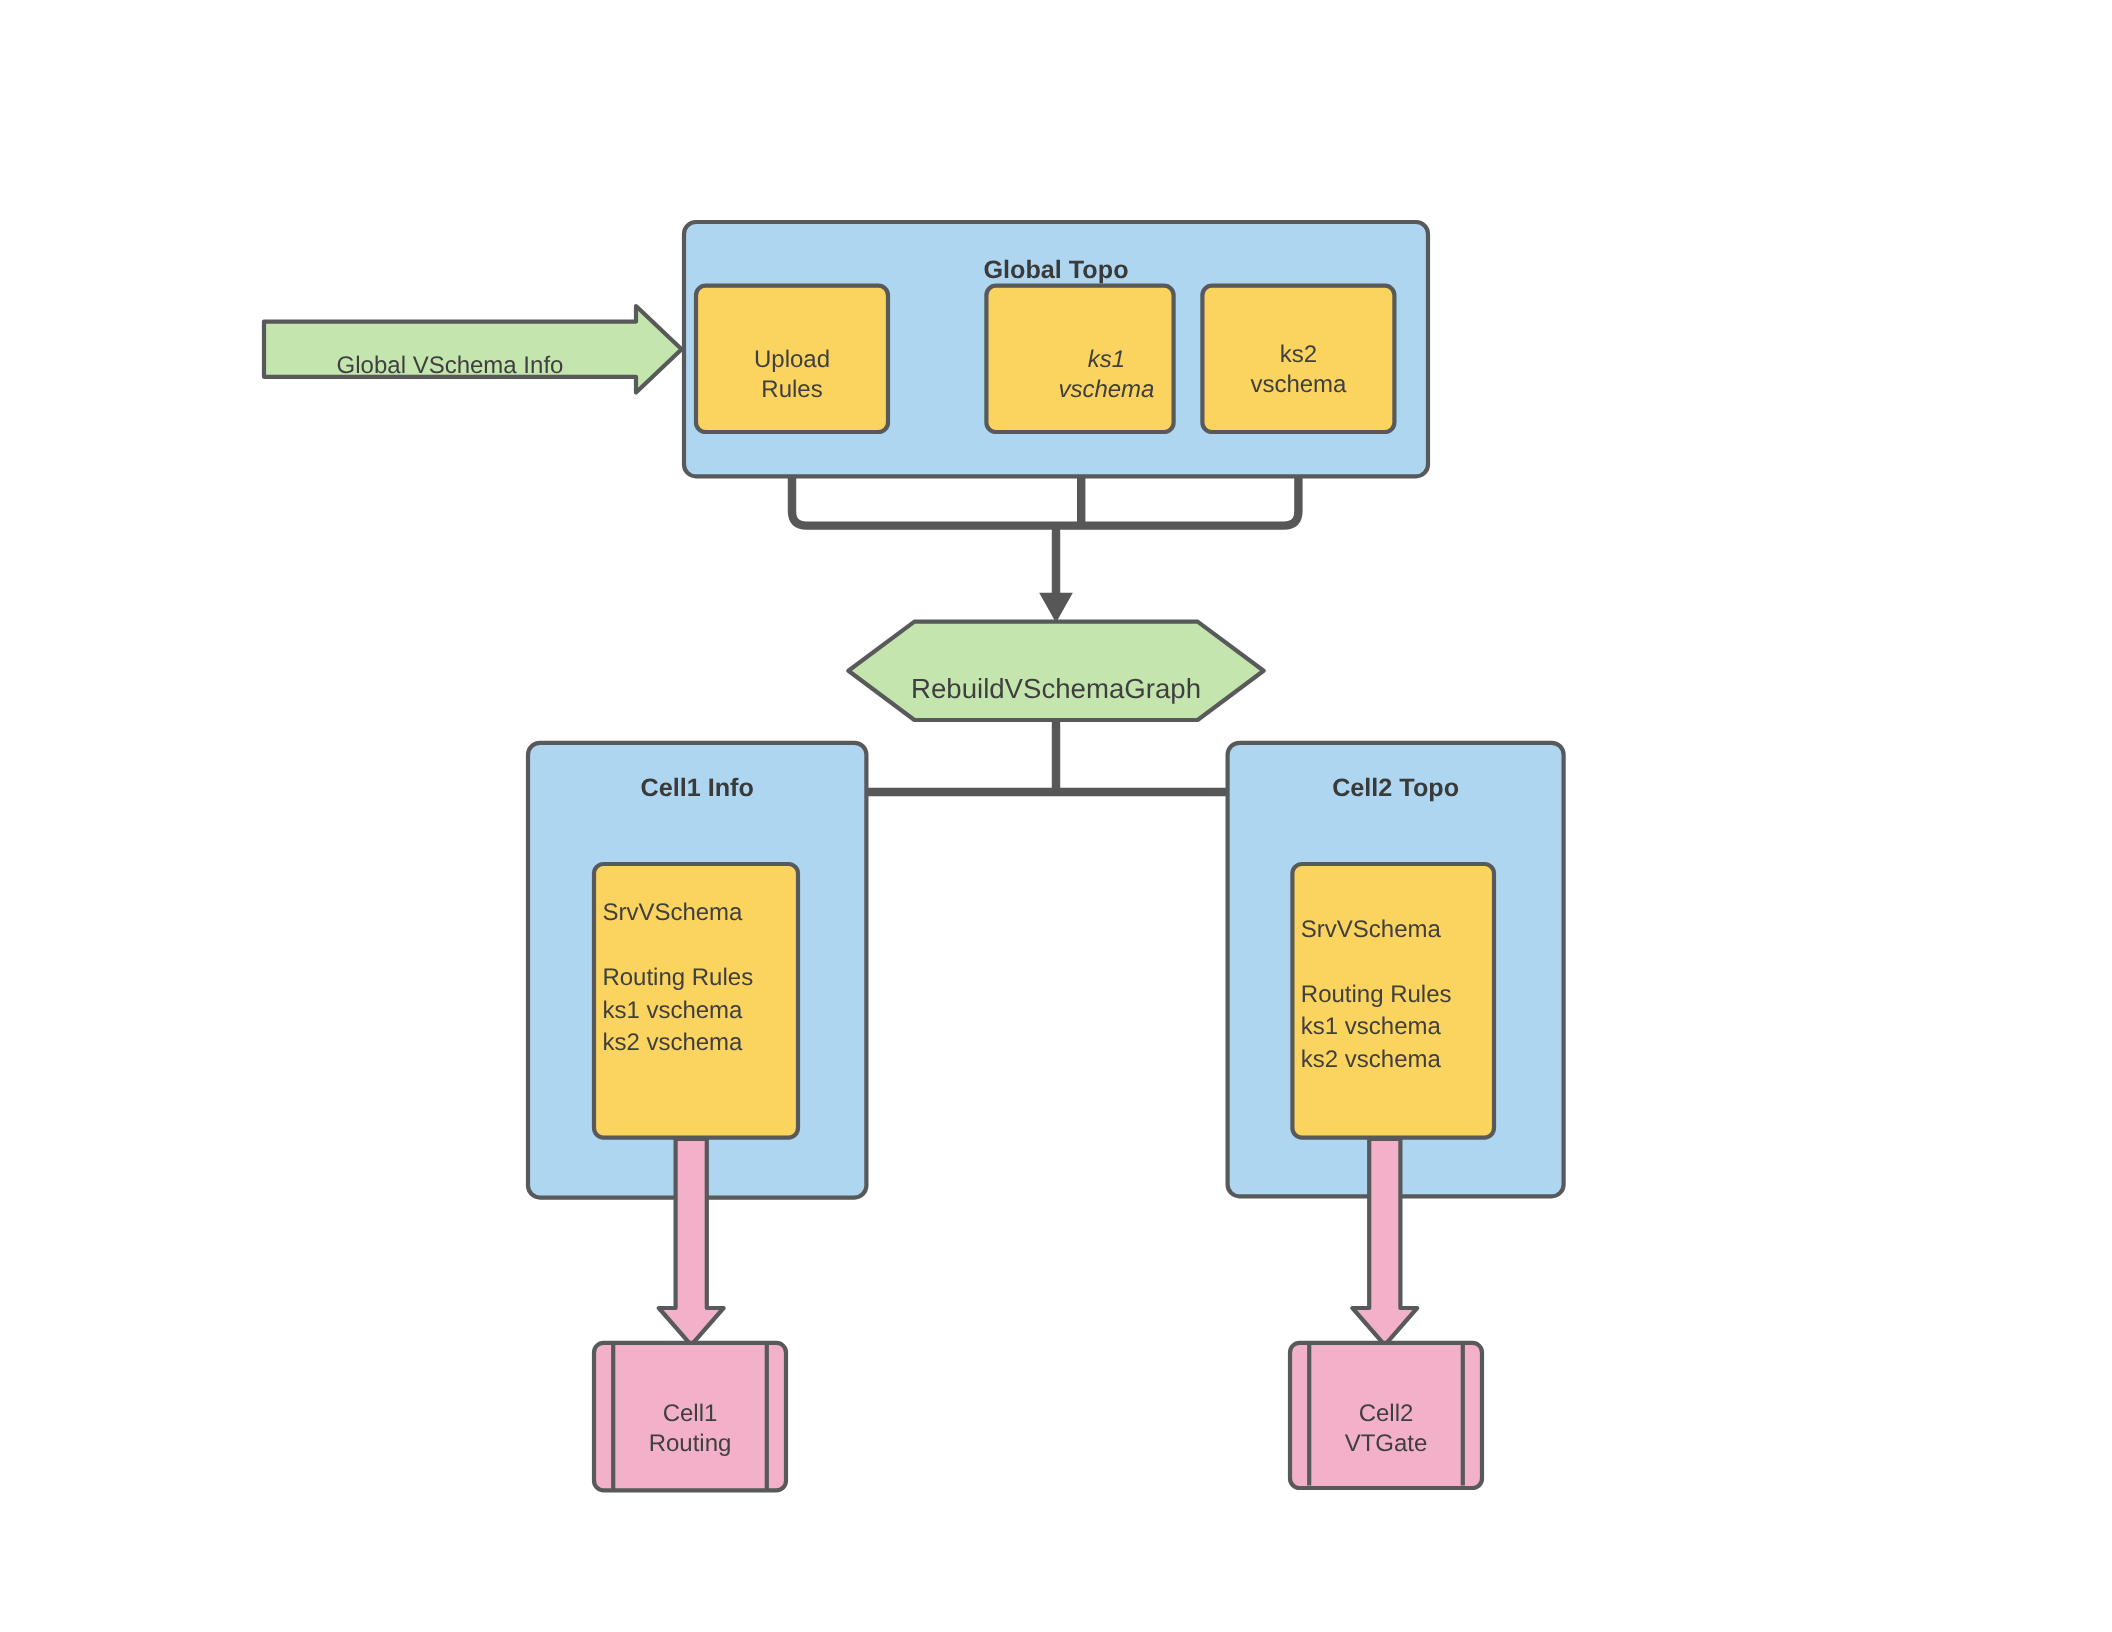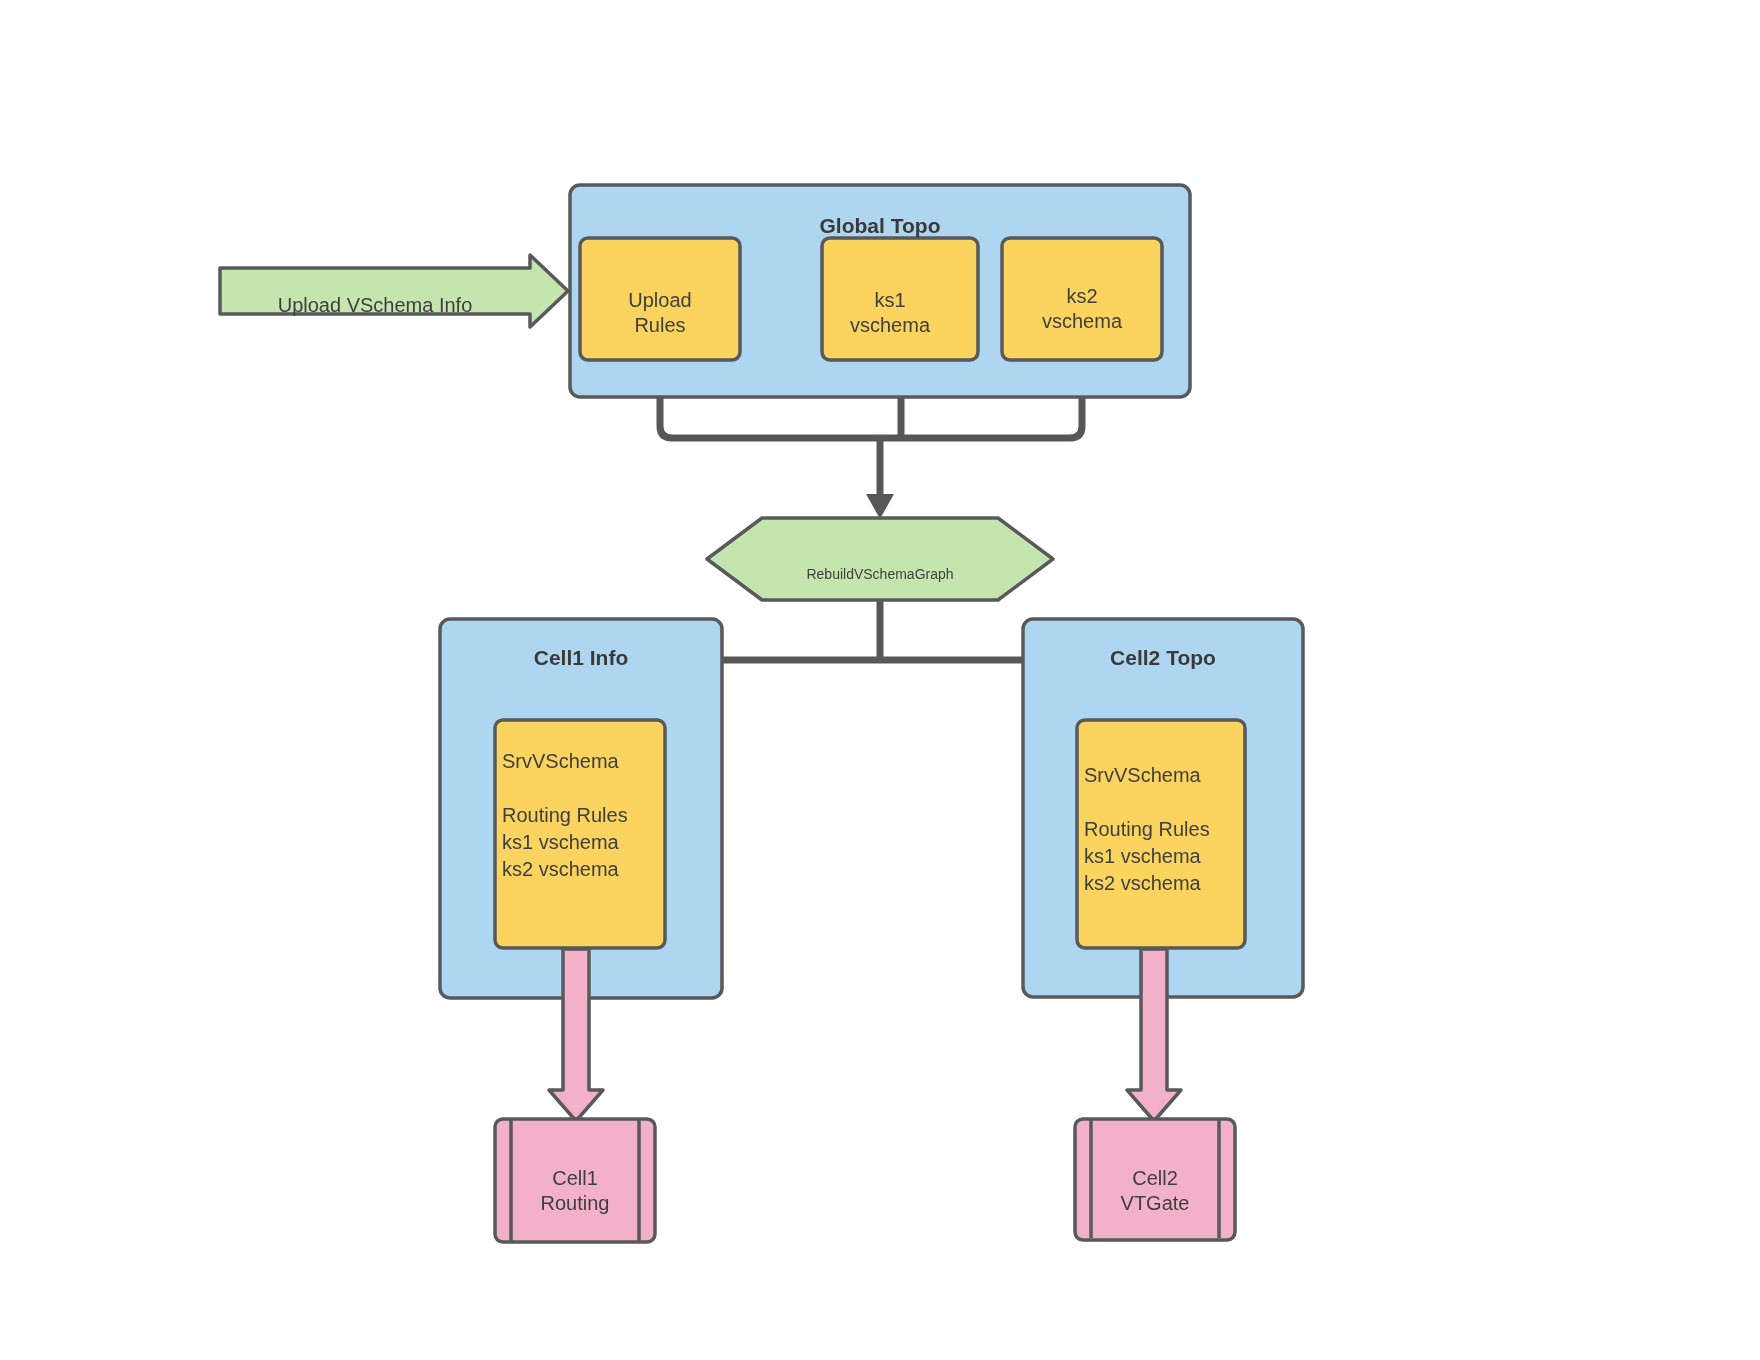--- a/index.html
+++ b/index.html
@@ -68,34 +68,34 @@
     <path class="inner-bar" d="M639 1120 V1241"></path>
 
     <rect class="container-box" x="1023" y="619" width="280" height="378" rx="10"></rect>
     <rect class="node-box" x="1077" y="720" width="168" height="228" rx="8"></rect>
     <polygon class="pink-shape" points="1141,949 1167,949 1167,1090 1181,1090 1154,1121 1127,1090 1141,1090"></polygon>
     <rect class="pink-shape" x="1075" y="1119" width="160" height="121" rx="8"></rect>
     <path class="inner-bar" d="M1091 1120 V1238"></path>
     <path class="inner-bar" d="M1219 1120 V1238"></path>
   </svg>
 
-  <div class="label centered" style="left:375px; top:291px;">Upload VSchema Info</div>
+  <div class="label centered" style="left:375px; top:291px;">Global VSchema Info</div>
 
   <div class="label centered title" style="left:880px; top:211px;">Global Topo</div>
 
   <div class="label centered" style="left:660px; top:299px;">Upload
 Rules</div>
 
-  <div class="label centered" style="left:890px; top:299px;">ks1
+  <div class="label centered" style="left:922px; top:299px;font-style:italic;">ks1
 vschema</div>
 
   <div class="label centered" style="left:1082px; top:295px;">ks2
 vschema</div>
 
-  <div class="label centered" style="left:880px; top:560px; font-size:14px;">RebuildVSchemaGraph</div>
+  <div class="label centered" style="left:880px; top:560px; font-size:23px;">RebuildVSchemaGraph</div>
 
   <div class="label centered title" style="left:581px; top:643px;">Cell1 Info</div>
 
   <div class="label centered title" style="left:1163px; top:643px;">Cell2 Topo</div>
 
   <div class="label multiline-left" style="left:502px; top:748px; width:160px;">SrvVSchema
 
 Routing Rules
 ks1 vschema
 ks2 vschema</div>

